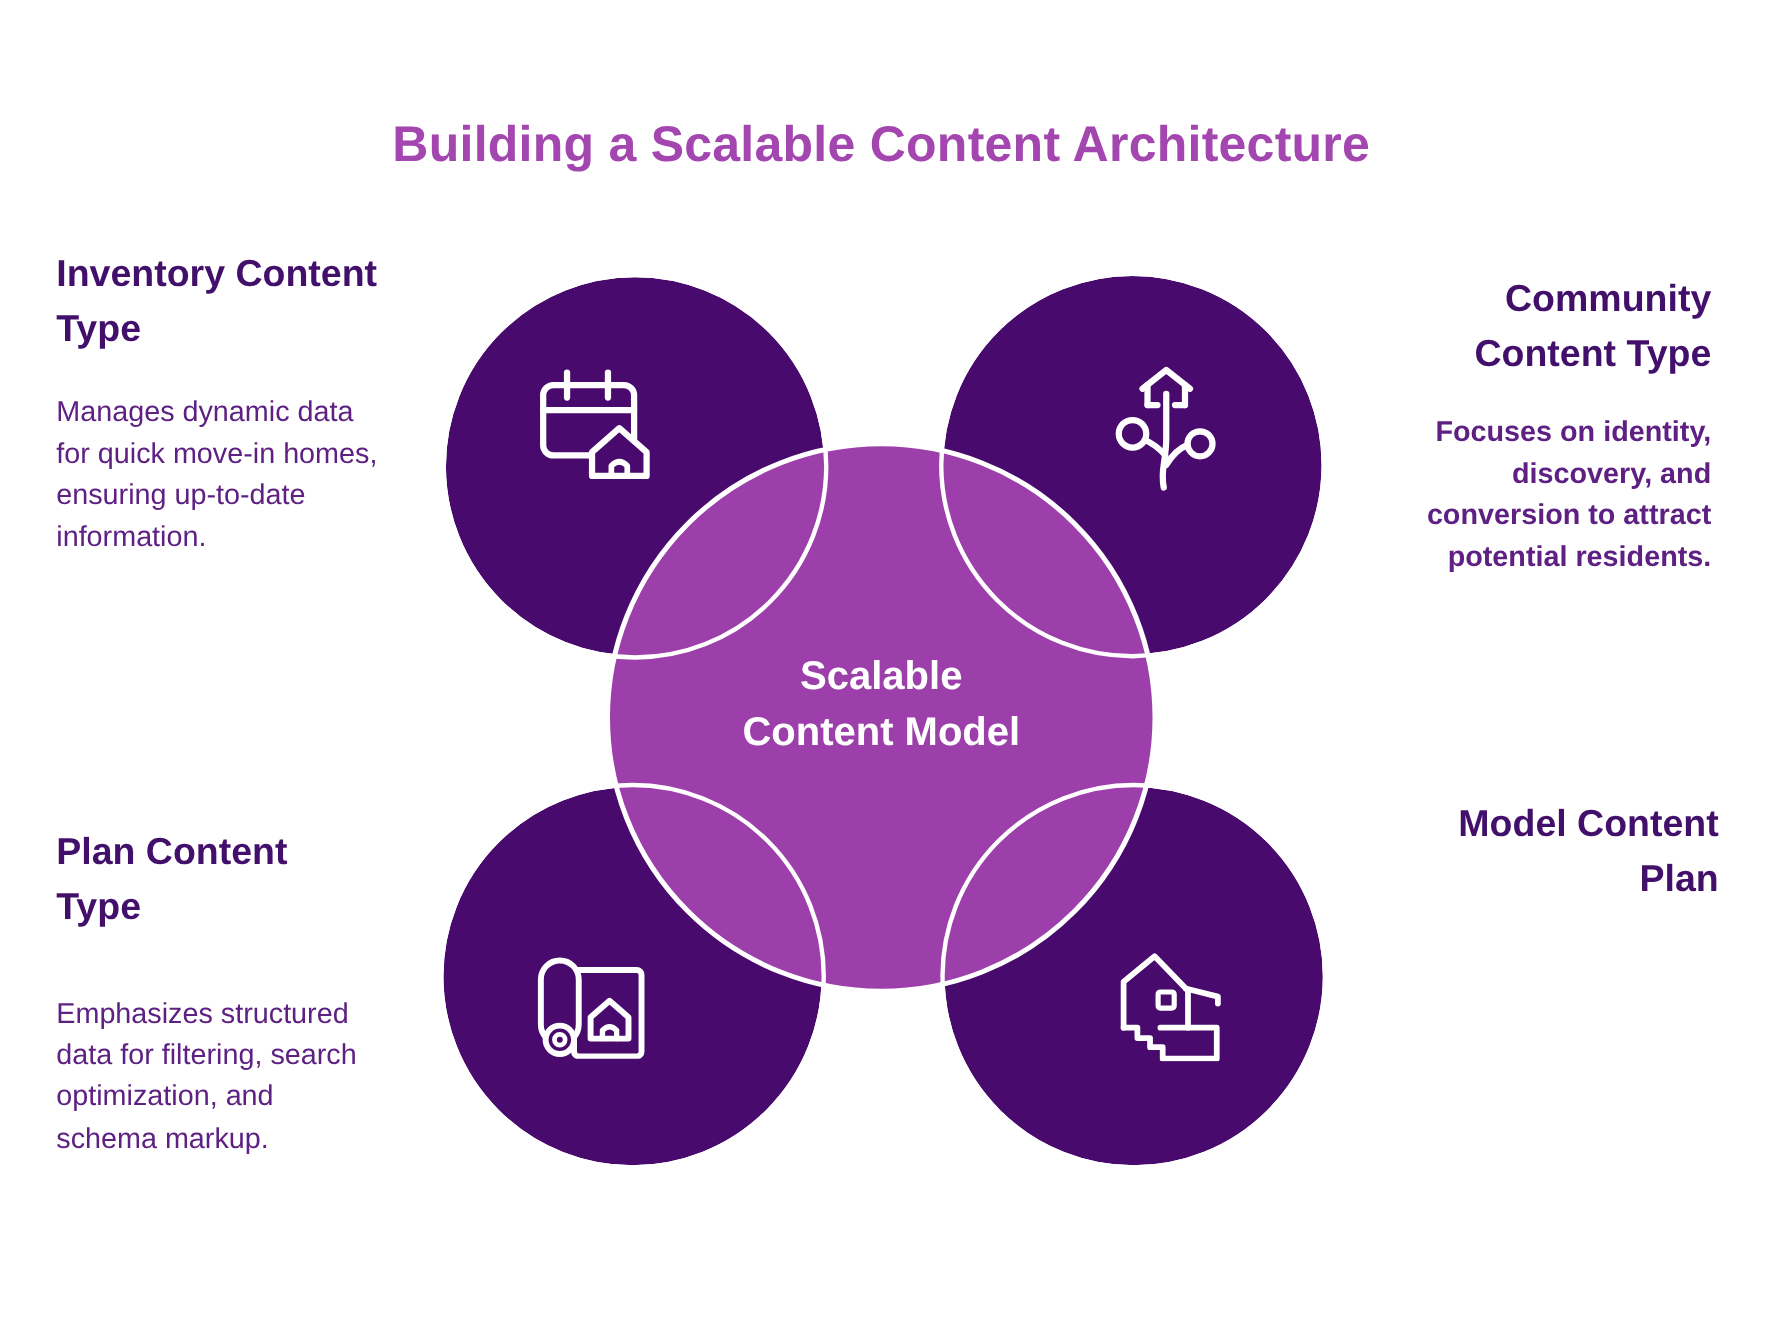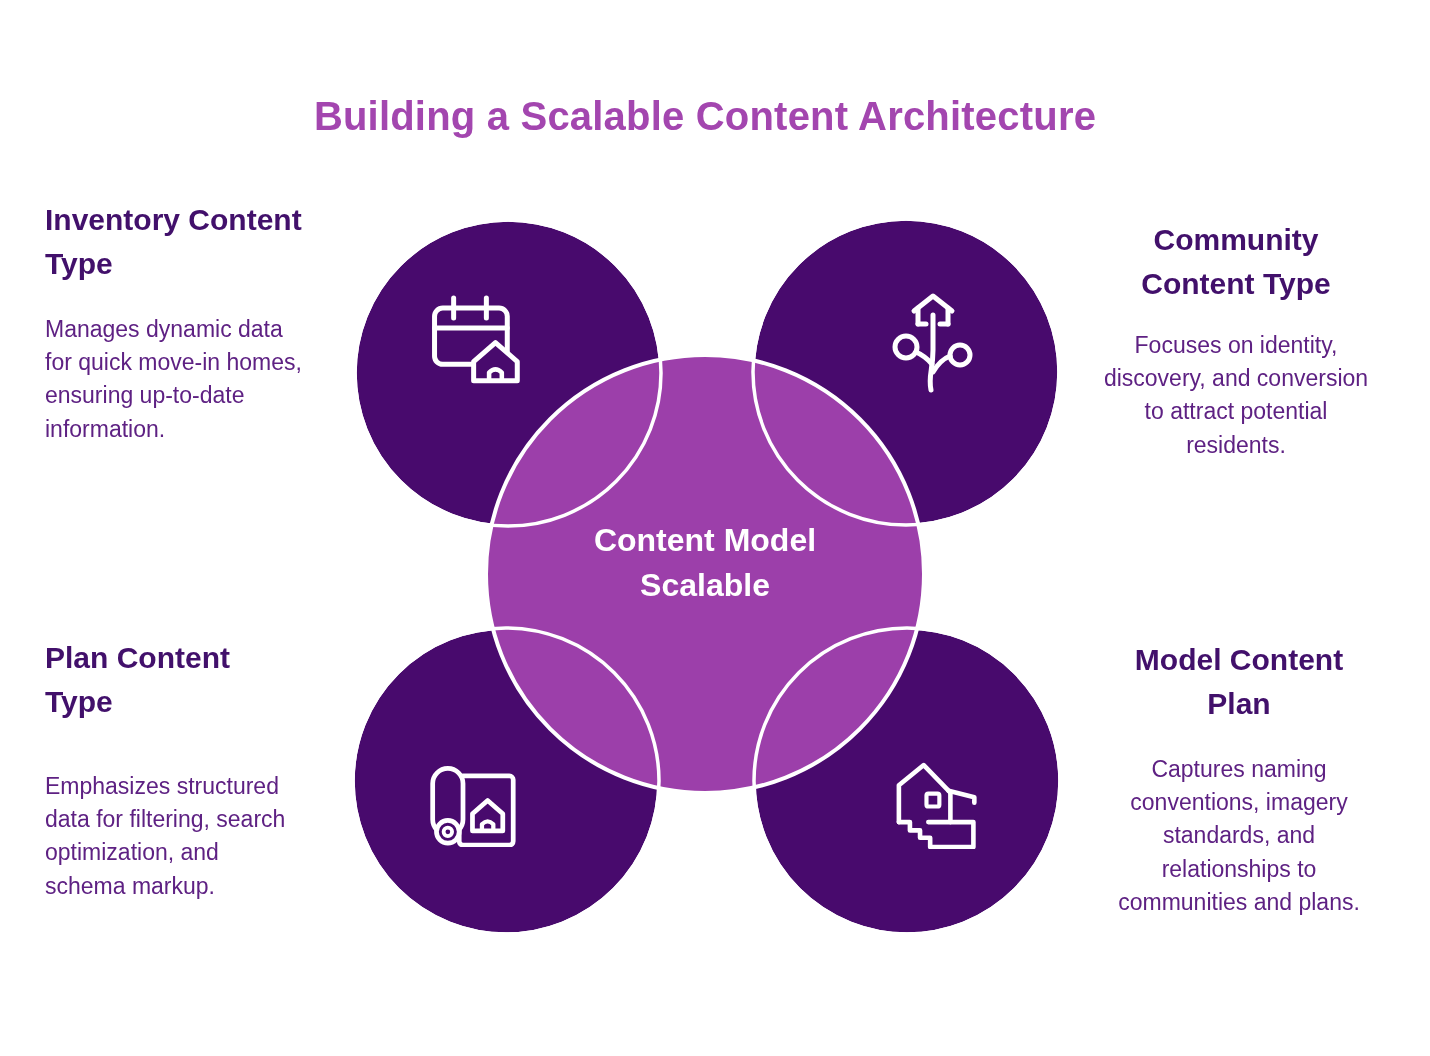--- a/index.html
+++ b/index.html
@@ -45,28 +45,28 @@
     line-height: 1.48;
     color: #42106B;
   }
   .block p {
     margin: 26px 0 0 0;
     font-size: 23px;
     line-height: 1.45;
     color: #5E2183;
   }
   .block.right { }
-  .block.left  { text-align: center; }
+  .block.left  { text-align: right; }
 
   .blk-inventory { left: 45px;   top: 198px; width: 260px; }
   .blk-community { left: 1103px; top: 218px; width: 266px; }
-  .blk-plan      { left: 45px;   top: 636px; width: 260px; }
+  .blk-plan      { left: 45px;   top: 660px; width: 260px; }
   .blk-model     { left: 1103px; top: 638px; width: 272px; }
   .blk-plan p    { margin-top: 45px; }
-  .blk-community p { margin-top: 22px; }
+  .blk-community p { margin-top: 22px; font-weight: bold; }
 </style>
 </head>
 <body>
 
 <div class="stage">
 
   <div class="title">Building a Scalable Content Architecture</div>
 
   <svg class="diagram" viewBox="0 0 1430 1056" aria-hidden="true">
 
@@ -124,37 +124,36 @@
     <g stroke="#ffffff" stroke-width="5" stroke-linecap="round" stroke-linejoin="round" fill="none">
       <path d="M14 76 V36 L41 14 L70 44"></path>
       <path d="M70 44 V76"></path>
       <path d="M68 42 L96 49 V55"></path>
       <rect x="44" y="45" width="14" height="14" rx="2" stroke-width="4.5"></rect>
       <path d="M14 76 H26 V85 H37 V93 H48 V103 H95 V76 H46"></path>
     </g>
   </svg>
 
   <div class="center-label">
+    <span>Scalable</span>
     <span>Content Model</span>
-    <span>Scalable</span>
   </div>
 
   <div class="block right blk-inventory">
     <h2>Inventory Content Type</h2>
     <p>Manages dynamic data for quick move-in homes, ensuring up-to-date information.</p>
   </div>
 
   <div class="block left blk-community">
     <h2>Community Content Type</h2>
     <p>Focuses on identity, discovery, and conversion to attract potential residents.</p>
   </div>
 
   <div class="block right blk-plan">
     <h2>Plan Content Type</h2>
     <p>Emphasizes structured data for filtering, search optimization, and schema markup.</p>
   </div>
 
   <div class="block left blk-model">
     <h2>Model Content Plan</h2>
-    <p>Captures naming conventions, imagery standards, and relationships to communities and plans.</p>
   </div>
 
 </div>
 
 </body></html>

